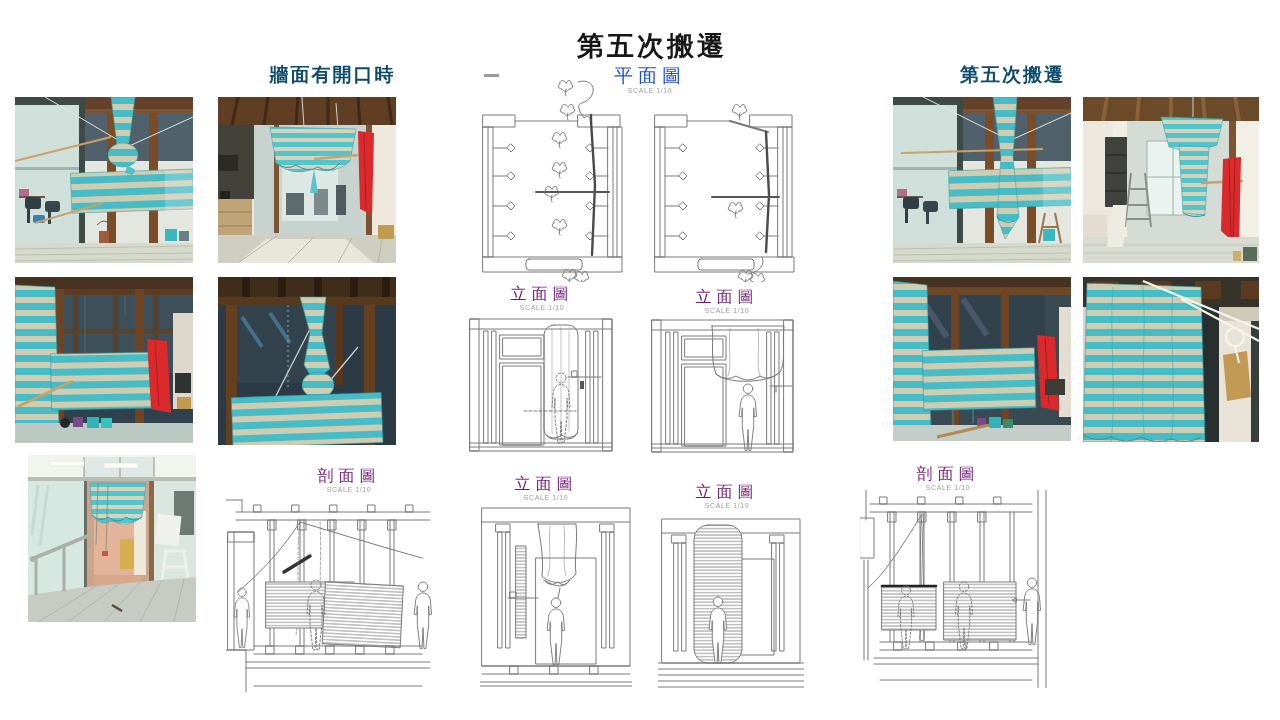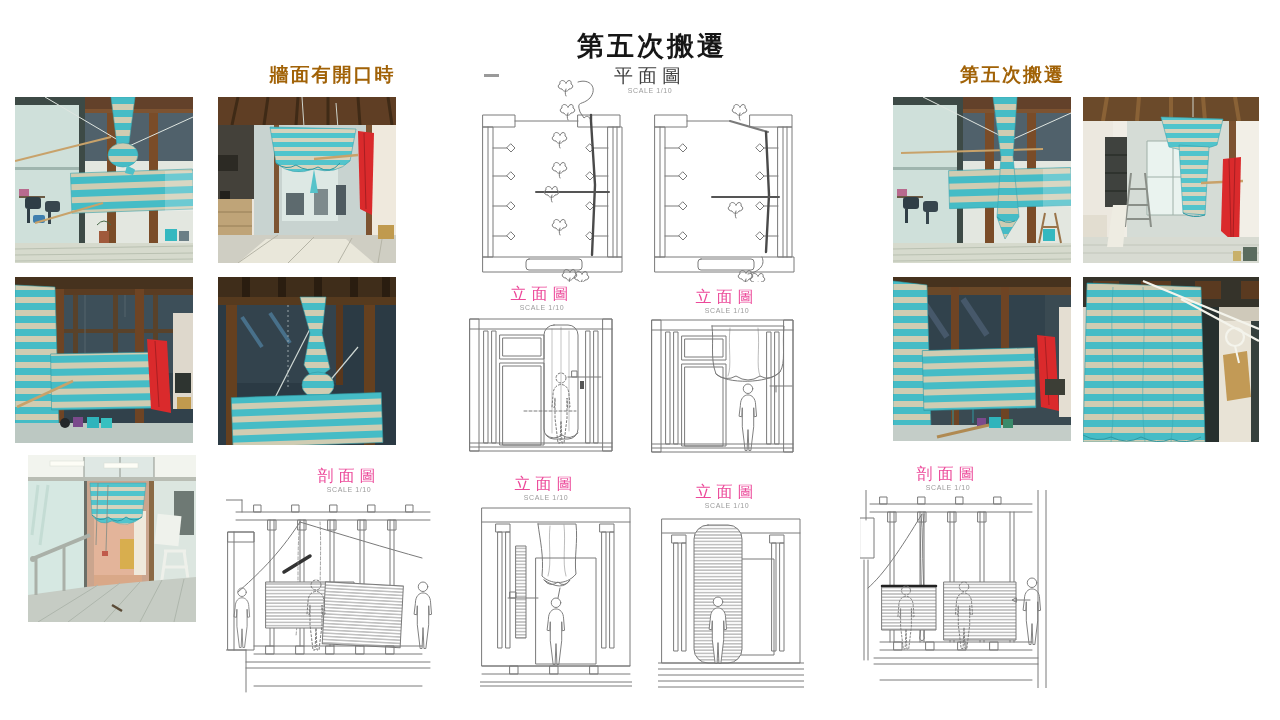--- a/index.html
+++ b/index.html
@@ -2,24 +2,24 @@
 <html><head>
 <meta charset="utf-8">
 <style>
   html,body{margin:0;padding:0}
   body{width:1280px;height:720px;background:#ffffff;position:relative;overflow:hidden;
        font-family:"Liberation Sans","DejaVu Sans",sans-serif;}
   .abs{position:absolute}
   .title{position:absolute;left:12px;top:10px;width:1280px;text-align:center;
          font-size:27px;font-weight:bold;color:#161616;letter-spacing:3px}
   .seclabel{position:absolute;width:185px;text-align:center;font-size:19px;
-            font-weight:bold;color:#a16207;letter-spacing:2px}
+            font-weight:bold;color:#0c4a6e;letter-spacing:2px}
   .dlabel{position:absolute;width:120px;text-align:center;color:#8a8a8a;line-height:1.05}
-  .dl-t{font-size:16px;letter-spacing:5px;color:#ec4899}
-  .dl-t.big{font-size:19px;color:#404040}
+  .dl-t{font-size:16px;letter-spacing:5px;color:#701a75}
+  .dl-t.big{font-size:19px;color:#1d4ed8}
   .dl-s{font-size:7px;letter-spacing:.6px;color:#9b9b9b;margin-top:1px}
   .ph{position:absolute;display:block}
   .dash{position:absolute;left:484px;top:74px;width:15px;height:2.5px;background:#9a9a9a}
   svg{display:block}
 </style>
 </head>
 <body>
 
 <svg width="0" height="0" style="position:absolute">
   <defs>

